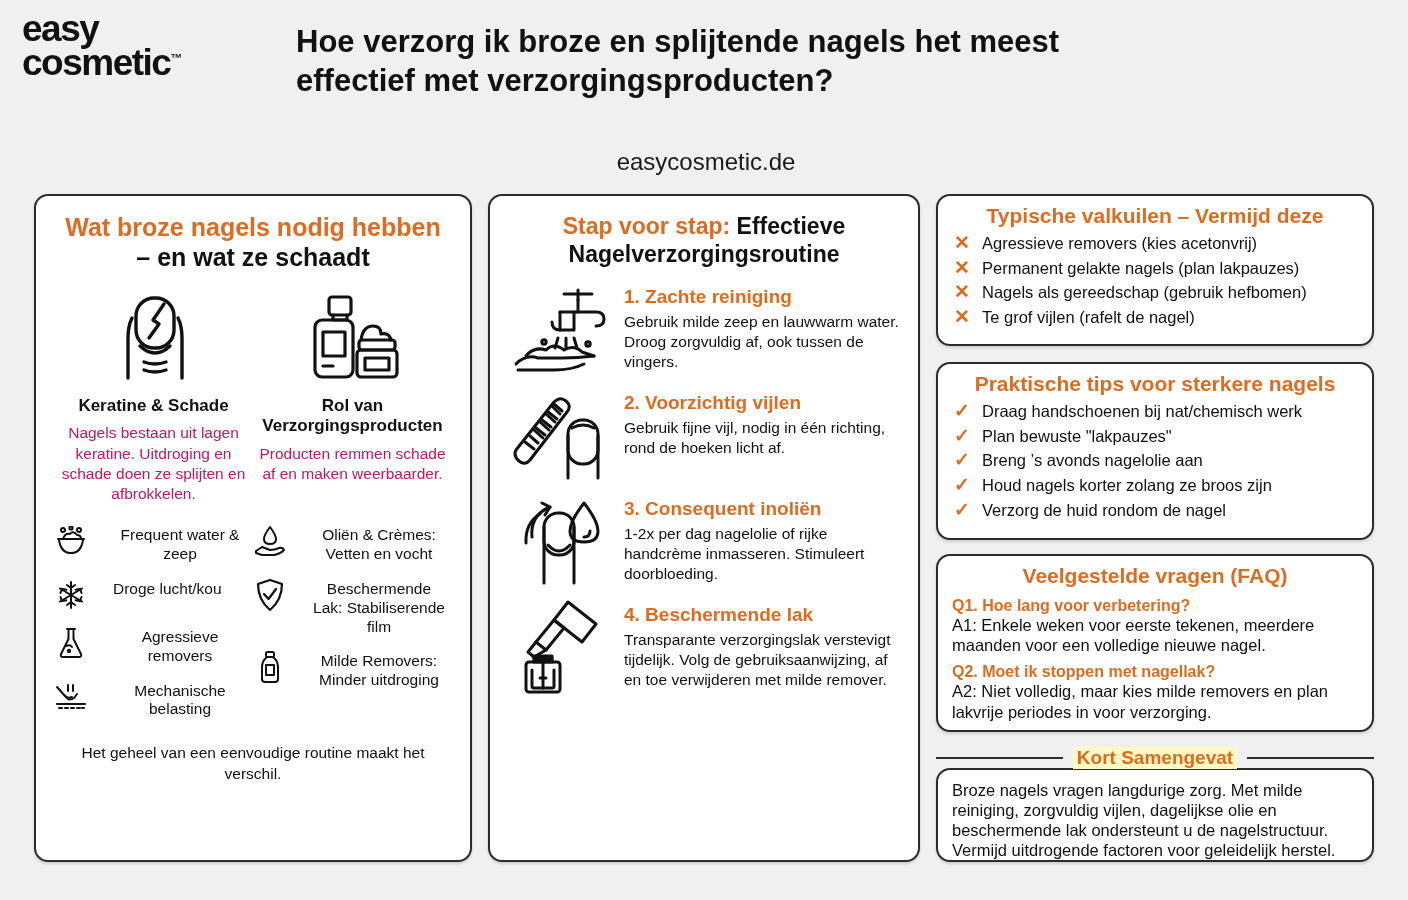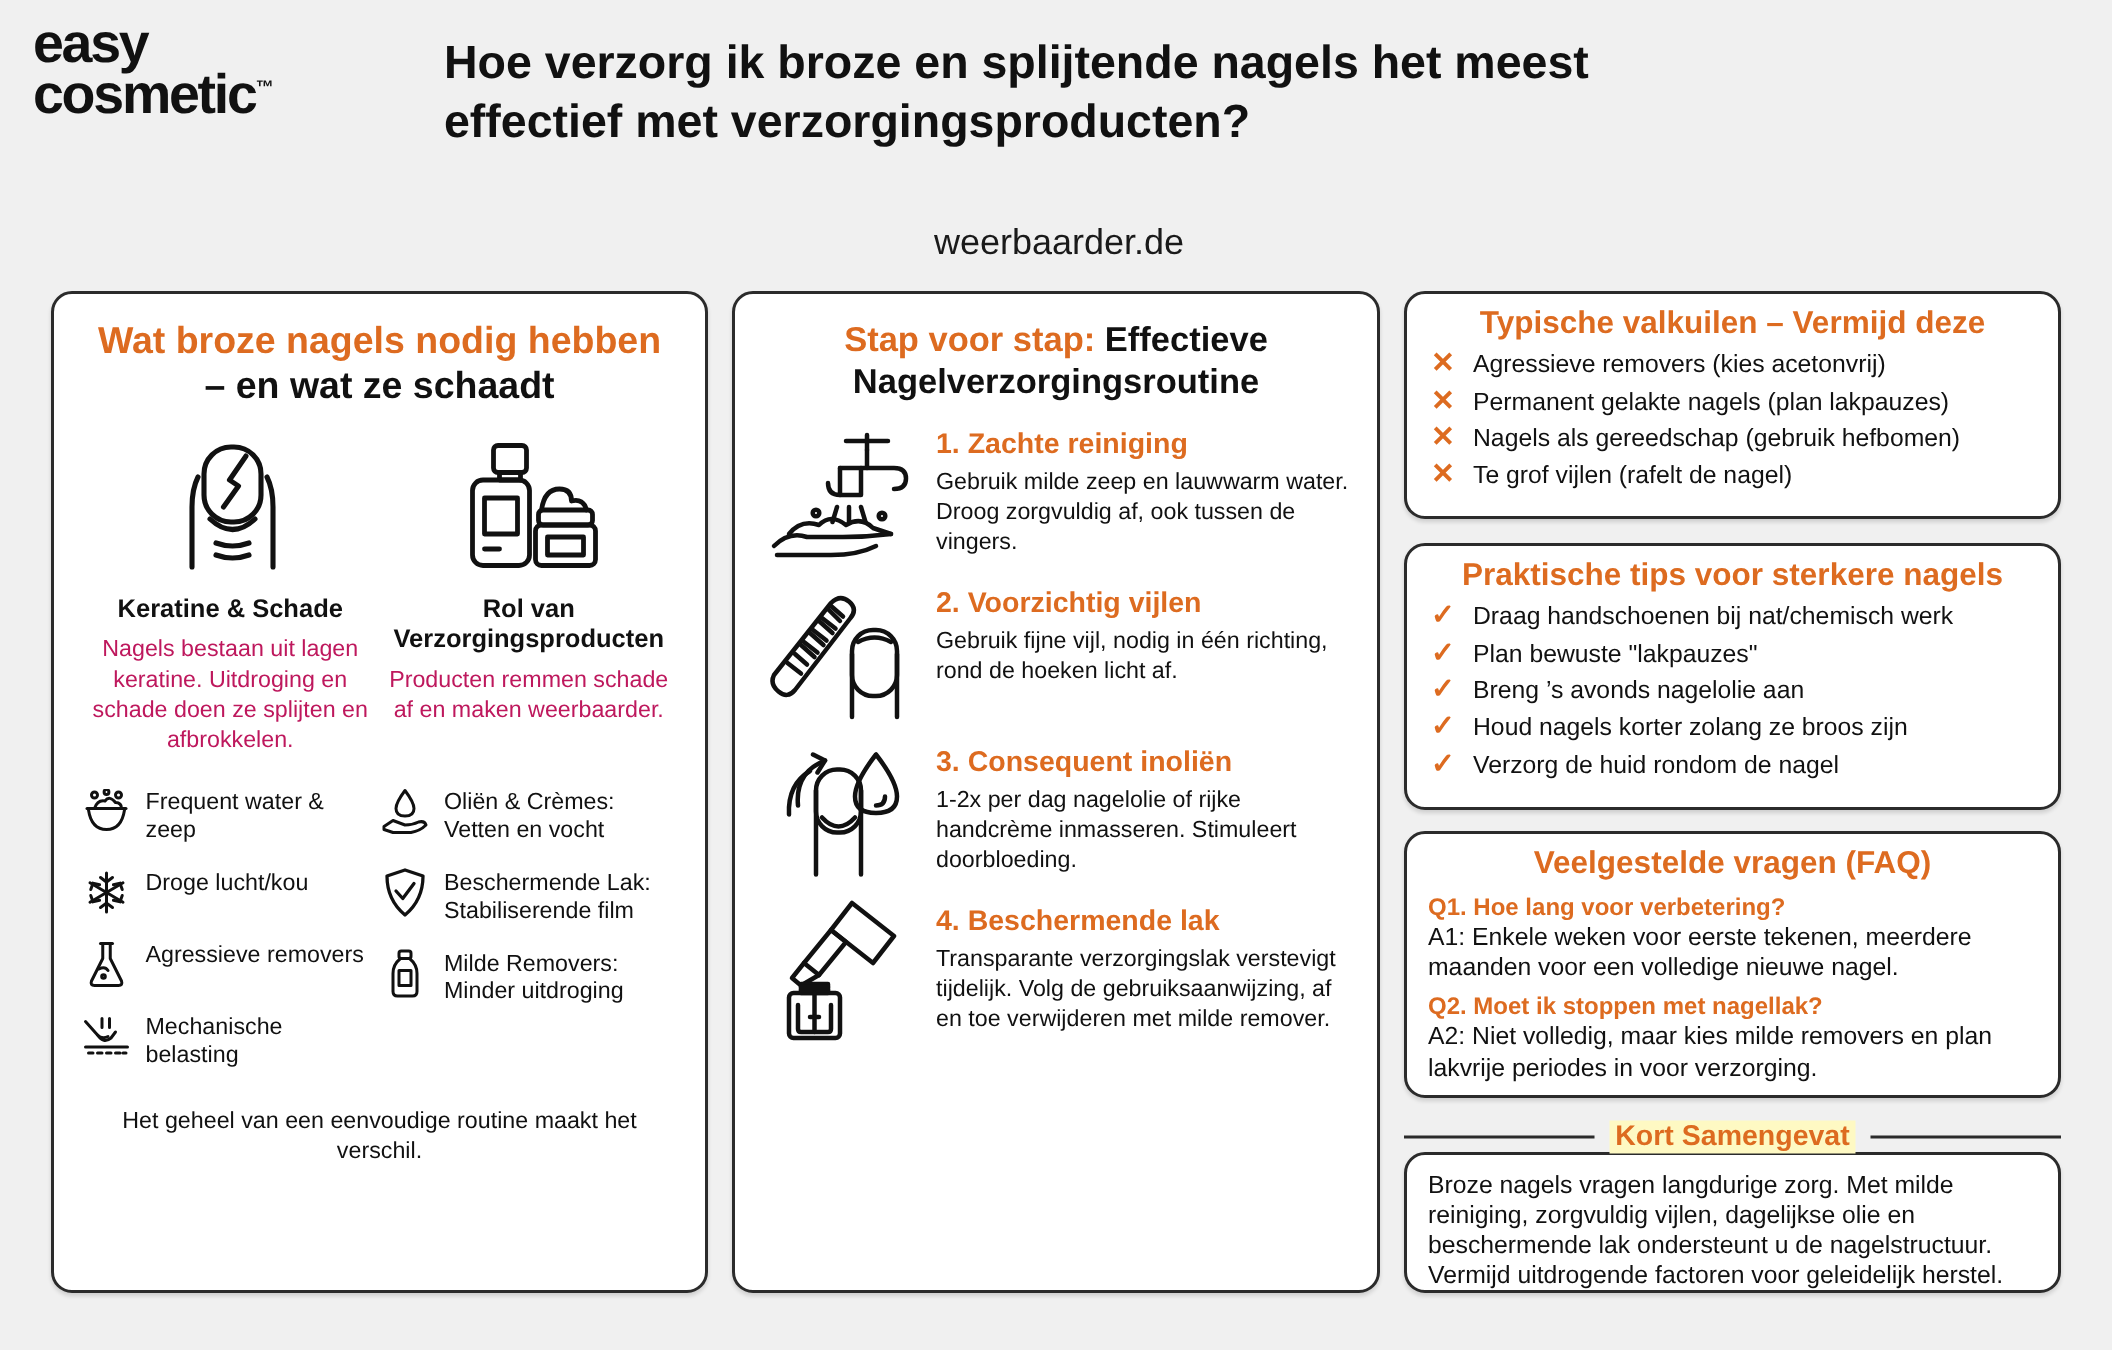--- a/index.html
+++ b/index.html
@@ -42,21 +42,21 @@
   .lc-head .blk { color: #111; }
 
   .duo { display: flex; margin-top: 22px; }
   .duo-col { width: 50%; text-align: center; padding: 0 4px; }
   .duo-icon { height: 86px; display: flex; align-items: center; justify-content: center; }
   .duo-title { margin-top: 16px; font-size: 17px; font-weight: 700; line-height: 1.2; color: #111; }
   .duo-body { margin-top: 7px; font-size: 15.5px; line-height: 1.3; color: #be185d; }
 
   .lists { display: flex; margin-top: 20px; }
   .list-col { width: 50%; padding-right: 6px; }
-  .li { display: flex; align-items: flex-start; gap: 9px; margin-bottom: 14px; }
+  .li { display: flex; align-items: flex-start; gap: 25px; margin-bottom: 14px; text-align: center; }
   .li-ic { flex: 0 0 34px; height: 34px; display: flex; align-items: center; justify-content: center; }
   .li-tx { font-size: 15.5px; line-height: 1.22; padding-top: 2px; color: #111; }
 
   .lc-foot { margin-top: 10px; text-align: center; font-size: 15.5px; line-height: 1.3; color: #111; }
 
   
   #card-steps { left: 488px; top: 194px; width: 432px; height: 668px; padding: 16px 18px 12px; }
   .mc-head { text-align: center; font-size: 23px; font-weight: 800; line-height: 1.22; }
   .mc-head .org { color: #dd6b20; }
   .mc-head .blk { color: #111; }
@@ -95,21 +95,21 @@
 <body>
 
 <div class="page">
 
   <div class="header">
     <div class="logo">
       <div class="logo-line">easy</div>
       <div class="logo-line logo-line2"><span>cosmetic</span><span class="logo-tm">™</span></div>
     </div>
     <div class="title">Hoe verzorg ik broze en splijtende nagels het meest effectief met verzorgingsproducten?</div>
-    <div class="subtitle">weerbaarder.de</div>
+    <div class="subtitle">easycosmetic.de</div>
   </div>
 
   <div class="card" id="card-basics">
     <div class="lc-head">
       <span class="org">Wat broze nagels nodig hebben</span><br>
       <span class="blk">– en wat ze schaadt</span>
     </div>
 
     <div class="duo">
       <div class="duo-col">

